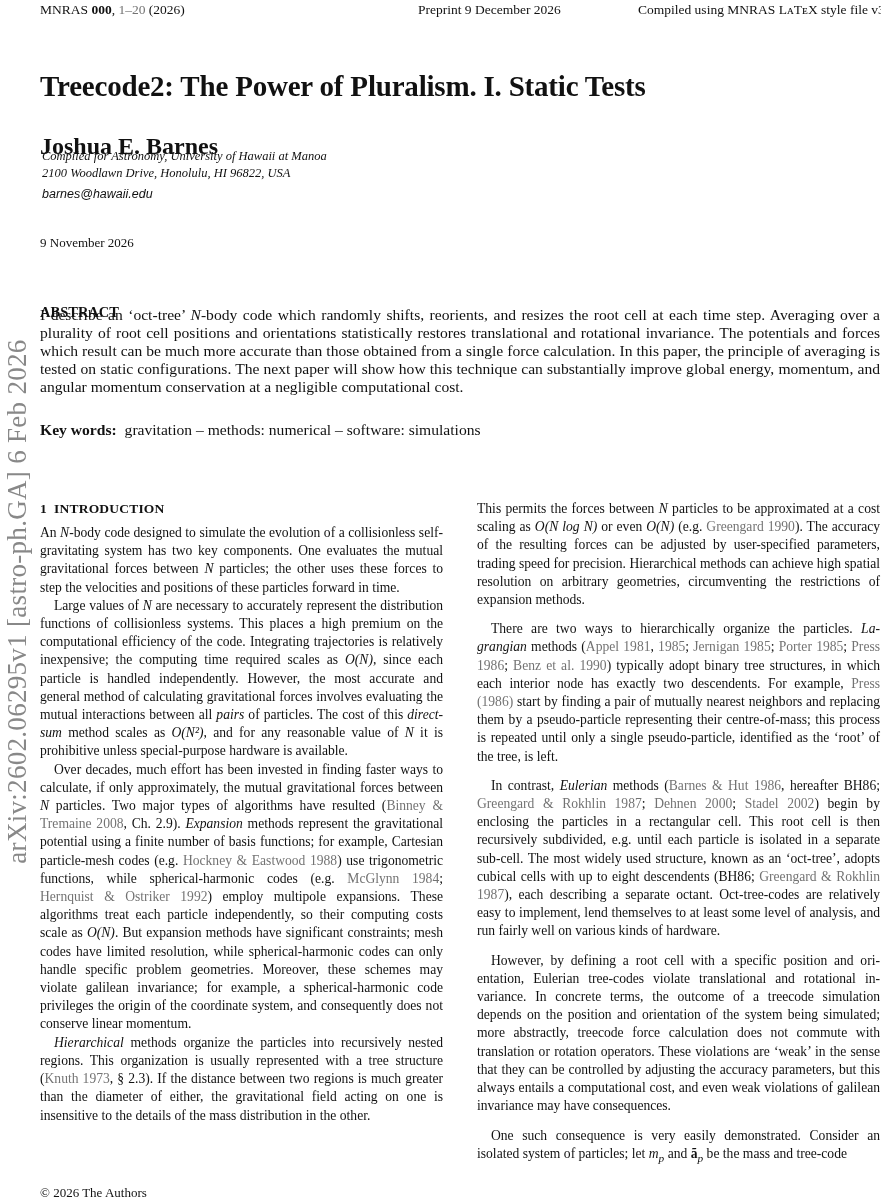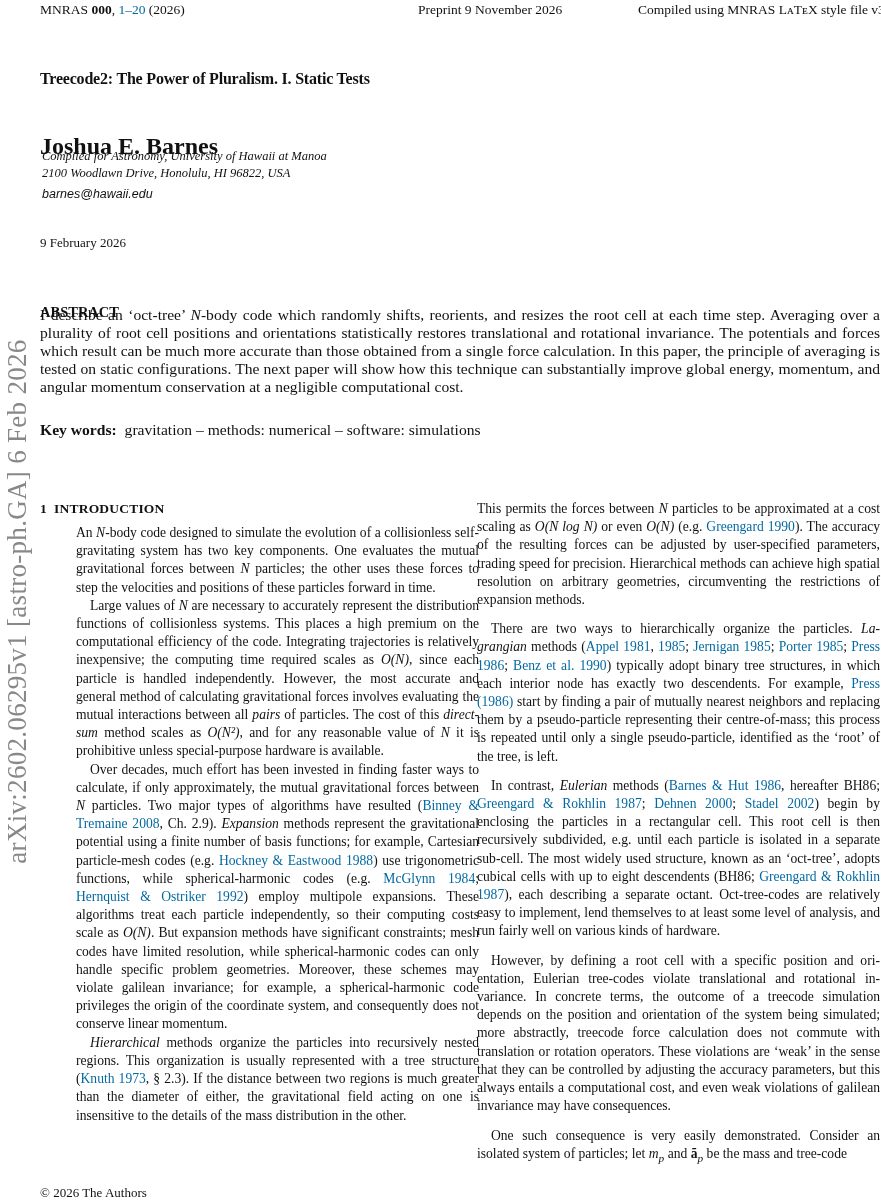--- a/index.html
+++ b/index.html
@@ -1,61 +1,61 @@
 <!DOCTYPE html>
 <html><head>
 <meta charset="utf-8">
 <style>
   html, body { margin:0; padding:0; background:#ffffff; }
   body { width:881px; height:1200px; position:relative; overflow:hidden;
          font-family:"Liberation Serif", serif; color:#111; }
   .abs { position:absolute; }
   .running-head { top:2px; font-size:13.5px; color:#111; white-space:nowrap; }
-  a.cite, .cite { color:#0369a1; text-decoration:none; }
-  .title { left:40px; top:70px; font-size:16px; font-weight:bold; letter-spacing:-0.2px; white-space:nowrap; }
+  a.cite, .cite { color:#737373; text-decoration:none; }
+  .title { left:40px; top:70px; font-size:29px; font-weight:bold; letter-spacing:-0.2px; white-space:nowrap; }
   .author { left:40px; top:133px; font-size:24px;font-weight:bold; }
   .affil { left:42px; font-size:12.5px; font-style:italic; white-space:nowrap; }
   .email { left:42px; top:187px; font-size:12.5px; font-family:"Liberation Sans", sans-serif; font-style:italic; }
   .date { left:40px; top:235px; font-size:13px; }
   .arxiv { left:-323px; top:586px; width:680px; transform:rotate(-90deg); transform-origin:center center;
            font-size:27px; color:#888; white-space:nowrap; text-align:center; letter-spacing:0.3px; }
   .abstract-head { left:40px; top:288px; font-size:14.5px; font-weight:bold;margin-top:16px; }
   .abstract { left:40px; top:306px; width:840px; font-size:15.6px; line-height:18px; text-align:justify; }
   .keywords { left:40px; top:421px; font-size:15.6px; white-space:nowrap; }
   .keywords b { margin-right:4px; }
   .sec-head { left:40px; top:501px; font-size:13.5px; font-weight:bold; letter-spacing:0.2px; }
   .col { font-size:13.6px; line-height:18.2px; text-align:justify; hyphens:manual; }
   .col p { margin:0; }
-  .colL { left:40px; top:524px; width:403px;margin-left:36px; }
+  .colL { left:40px; top:524px; width:403px; }
   .colR { left:477px; top:500px; width:403px; }
   .ind { text-indent:14px; }
   .gap { margin-top:11px !important; }
   .footer { left:40px; top:1185px; font-size:13px; }
   i { font-style:italic; }
 </style>
 </head>
 <body>
 
 <div class="abs running-head" style="left:40px;">
   <span>MNRAS</span>
   <b>000</b>,
   <a class="cite">1–20</a>
   <span>(2026)</span>
 </div>
-<div class="abs running-head" style="left:418px;">Preprint 9 November 2026</div>
+<div class="abs running-head" style="left:418px;">Preprint 9 December 2026</div>
 <div class="abs running-head" style="left:638px;">Compiled using MNRAS LᴀTᴇX style file v3.2</div>
 
 <div class="abs arxiv">arXiv:2602.06295v1  [astro-ph.GA]  6 Feb 2026</div>
 
 <div class="abs title">Treecode2: The Power of Pluralism. I. Static Tests</div>
 <div class="abs author">Joshua E. Barnes</div>
 <div class="abs affil" style="top:149px;">Compiled for Astronomy, University of Hawaii at Manoa</div>
 <div class="abs affil" style="top:166px;">2100 Woodlawn Drive, Honolulu, HI 96822, USA</div>
 <div class="abs email">barnes@hawaii.edu</div>
-<div class="abs date">9 February 2026</div>
+<div class="abs date">9 November 2026</div>
 
 <div class="abs abstract-head">ABSTRACT</div>
 <div class="abs abstract"><span>I describe an ‘oct-tree’ </span><i>N</i><span>-body code which randomly shifts, reorients, and resizes the root cell at each time step. Averaging over a plurality of root cell positions and orientations statistically restores translational and rotational invariance. The potentials and forces which result can be much more accurate than those obtained from a single force calculation. In this paper, the principle of averaging is tested on static configurations. The next paper will show how this technique can substantially improve global energy, momentum, and angular momentum conservation at a negligible computational cost.</span></div>
 <div class="abs keywords">
   <b>Key words:</b>
   <span>gravitation – methods: numerical – software: simulations</span>
 </div>
 
 <div class="abs sec-head">
   <span>1</span>&nbsp;&nbsp;<span>INTRODUCTION</span>

